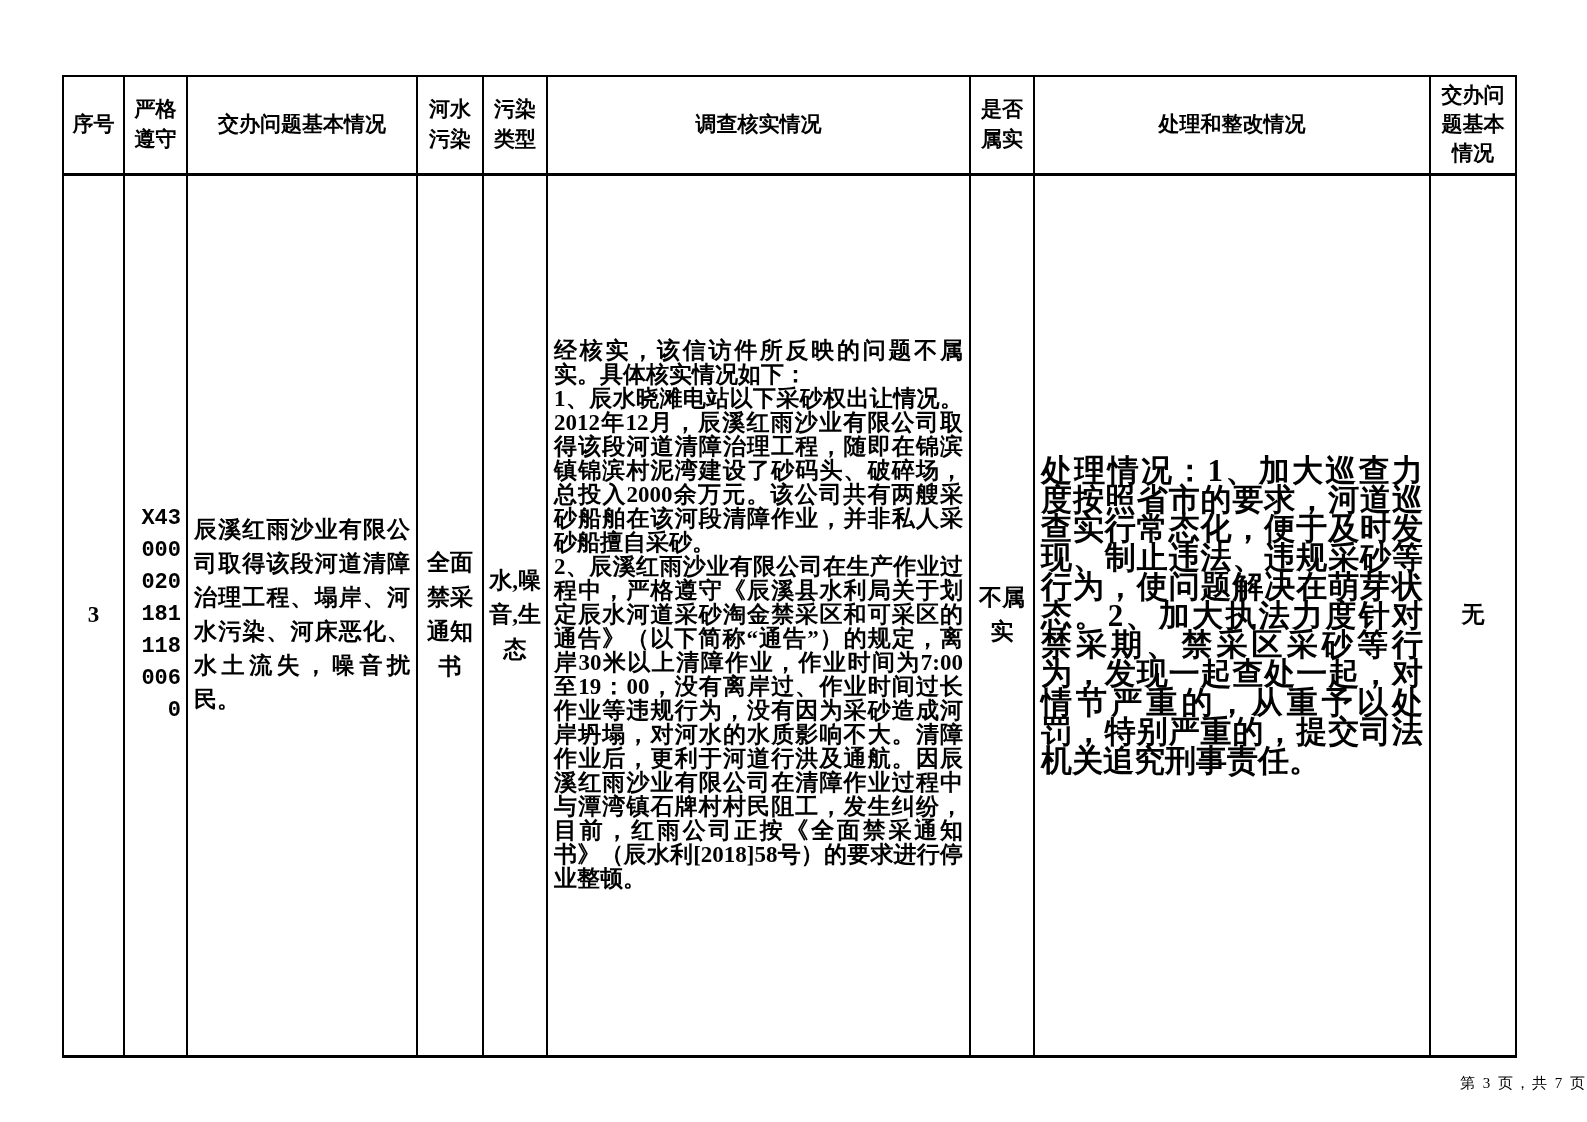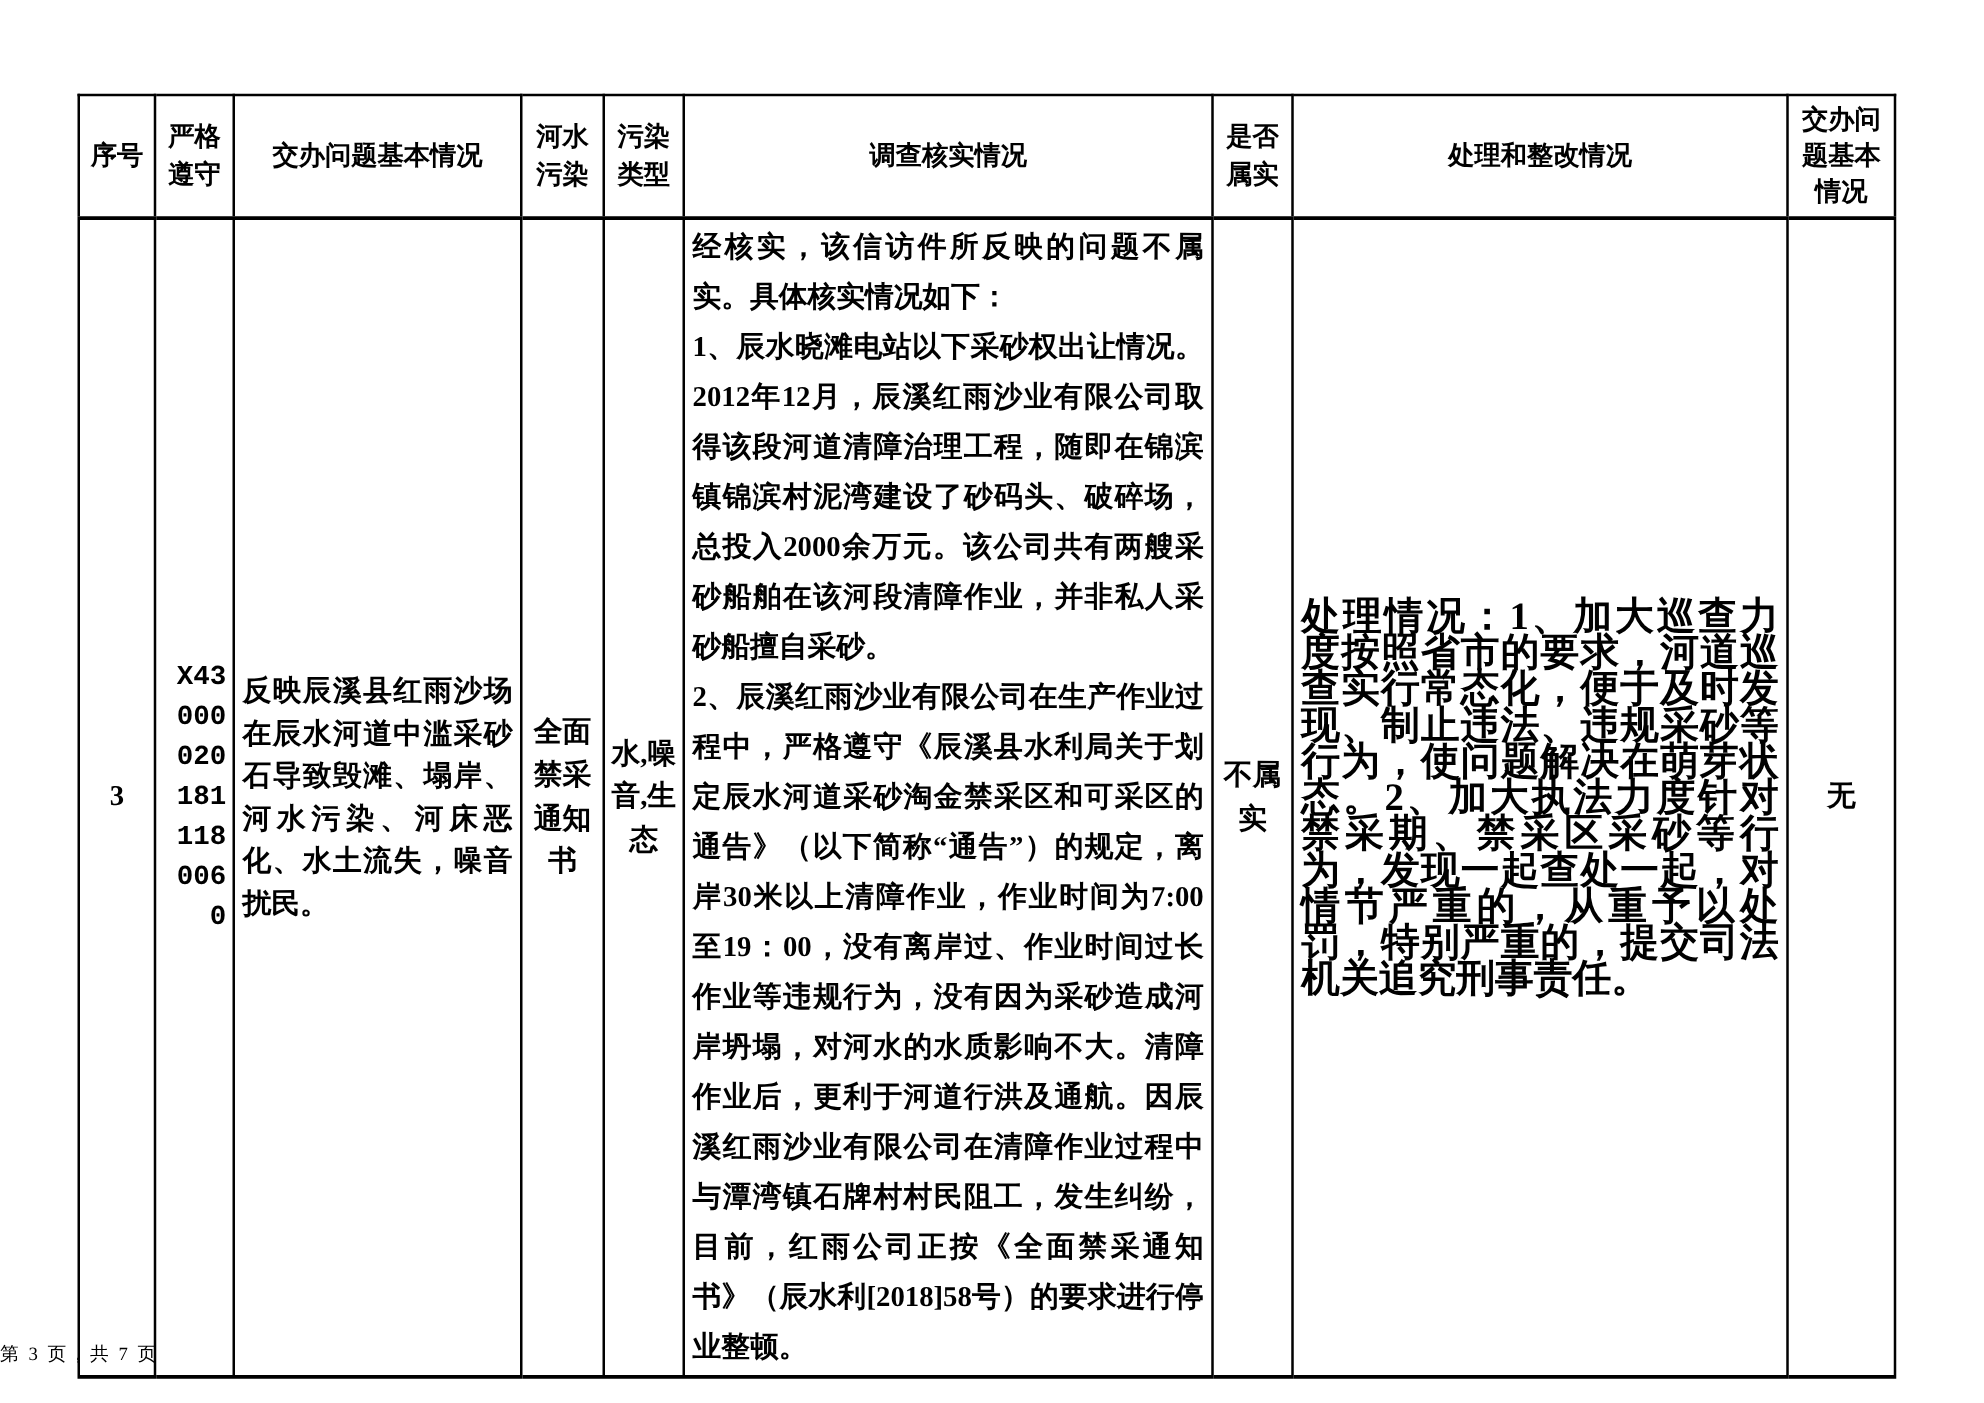--- a/index.html
+++ b/index.html
@@ -52,40 +52,40 @@
     text-align: justify;
     font-size: 23px;
     font-weight: bold;
     line-height: 34px;
     padding: 2px 6px;
   }
   td.longtext {
     text-align: justify;
     font-size: 23px;
     font-weight: bold;
-    line-height: 40px;
+    line-height: 24px;
     padding: 2px 6px;
     white-space: pre-line;
   }
   td.handling {
     text-align: justify;
     font-size: 31px;
     font-weight: bold;
     line-height: 29px;
     padding: 2px 6px;
   }
   td.handling .prefix {
     font-weight: 900;
     font-family: "Liberation Sans", "DejaVu Sans", sans-serif;
   }
   .page-footer {
     position: absolute;
     left: 0; top: 1074px;
     width: 1587px;
-    text-align: left;
+    text-align: right;
     font-size: 15px;
     letter-spacing: 2px;
     color: #000000;
   }
 </style>
 </head>
 <body>
 
 <table class="report">
   <colgroup>
@@ -109,21 +109,21 @@
       <th>调查核实情况</th>
       <th>是否属实</th>
       <th>处理和整改情况</th>
       <th>交办问题基本情况</th>
     </tr>
   </thead>
   <tbody>
     <tr>
       <td class="c">3</td>
       <td class="case-no">X430000201811180060</td>
-      <td class="problem">反映辰溪县红雨沙场在辰水河道中滥采砂石导致毁滩、塌岸、河水污染、河床恶化、水土流失，噪音扰民。</td>
+      <td class="problem">辰溪红雨沙业有限公司取得该段河道清障治理工程、塌岸、河水污染、河床恶化、水土流失，噪音扰民。</td>
       <td class="c">全面禁采通知书</td>
       <td class="c">水,噪音,生态</td>
       <td class="longtext">经核实，该信访件所反映的问题不属实。具体核实情况如下：
 1、辰水晓滩电站以下采砂权出让情况。2012年12月，辰溪红雨沙业有限公司取得该段河道清障治理工程，随即在锦滨镇锦滨村泥湾建设了砂码头、破碎场，总投入2000余万元。该公司共有两艘采砂船舶在该河段清障作业，并非私人采砂船擅自采砂。
 2、辰溪红雨沙业有限公司在生产作业过程中，严格遵守《辰溪县水利局关于划定辰水河道采砂淘金禁采区和可采区的通告》（以下简称“通告”）的规定，离岸30米以上清障作业，作业时间为7:00至19：00，没有离岸过、作业时间过长作业等违规行为，没有因为采砂造成河岸坍塌，对河水的水质影响不大。清障作业后，更利于河道行洪及通航。因辰溪红雨沙业有限公司在清障作业过程中与潭湾镇石牌村村民阻工，发生纠纷，目前，红雨公司正按《全面禁采通知书》（辰水利[2018]58号）的要求进行停业整顿。</td>
       <td class="c">不属实</td>
       <td class="handling"><span class="prefix">处理情况：</span><span>1、加大巡查力度按照省市的要求，河道巡查实行常态化，便于及时发现、制止违法、违规采砂等行为，使问题解决在萌芽状态。2、加大执法力度针对禁采期、禁采区采砂等行为，发现一起查处一起，对情节严重的，从重予以处罚，特别严重的，提交司法机关追究刑事责任。</span></td>
       <td class="c">无</td>
     </tr>
   </tbody>

